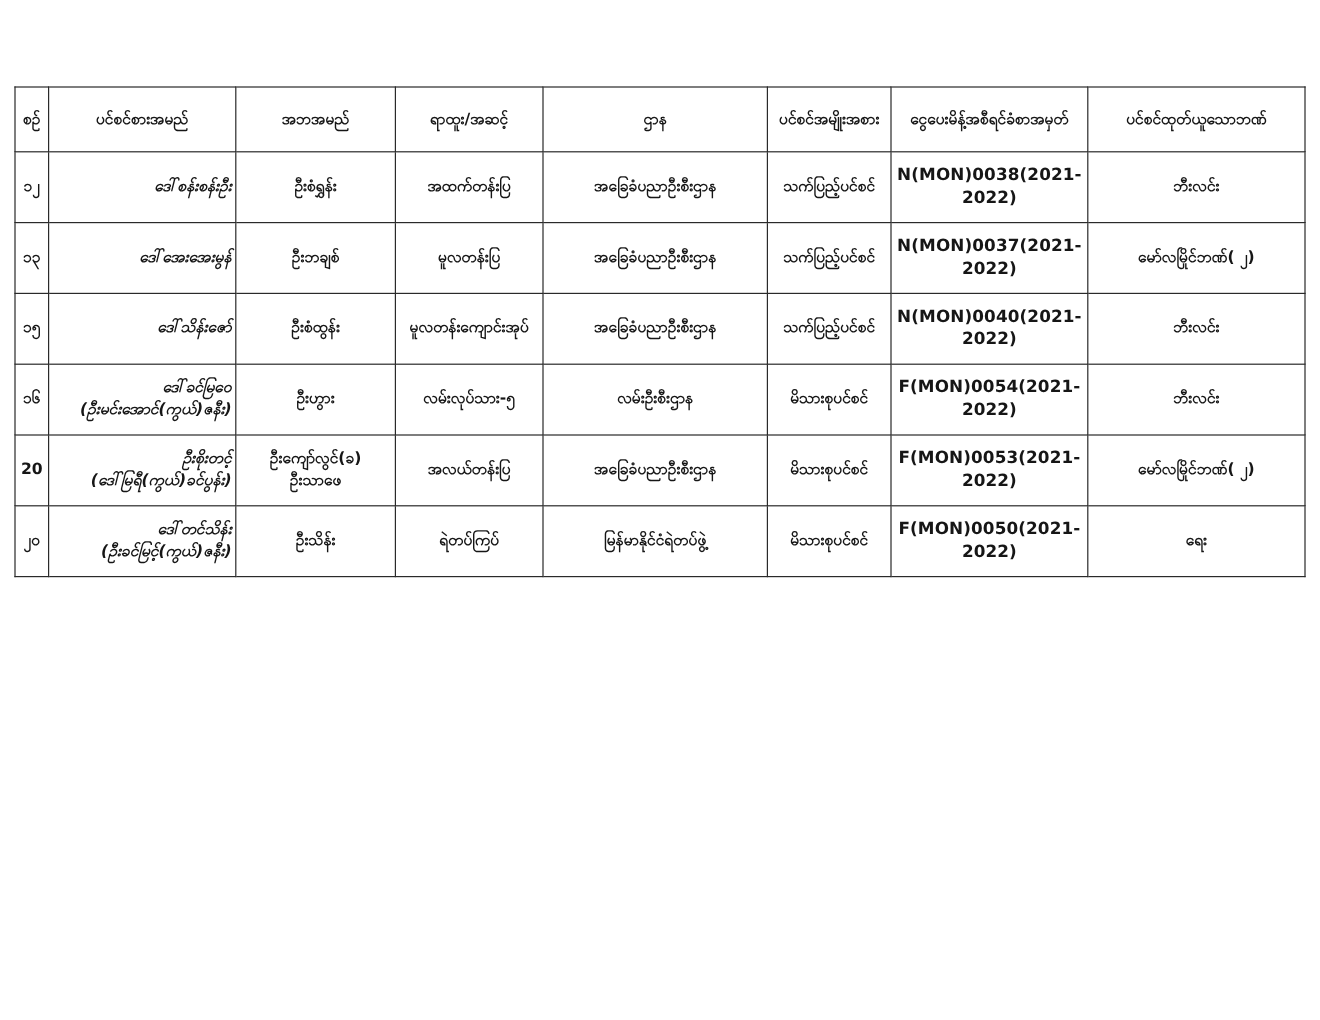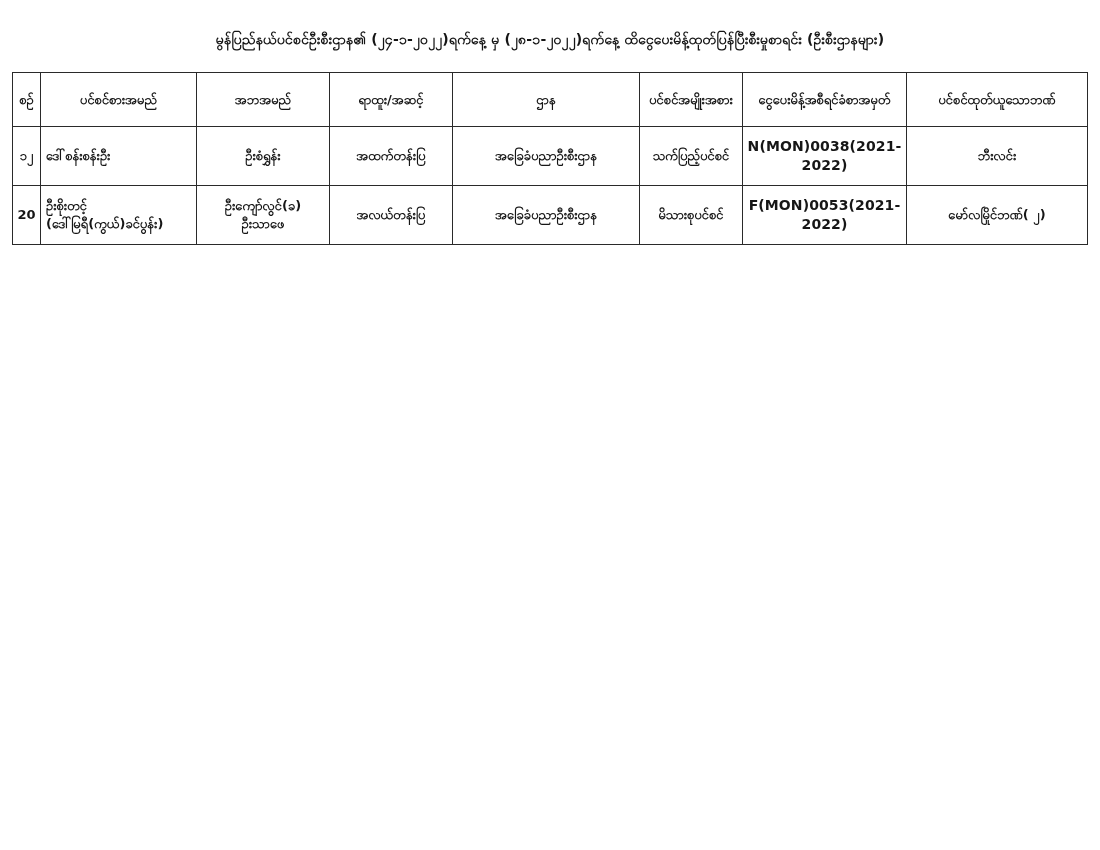--- a/index.html
+++ b/index.html
@@ -54,37 +54,37 @@
     overflow: hidden;
     line-height: 1.35;
   }
   table.pension-table thead tr {
     height: 54px;
   }
   table.pension-table tbody tr {
     height: 59px;
   }
   table.pension-table td.cell-name {
-    text-align: left;
+    text-align: right;
     padding-left: 5px;
+    font-style: italic;
   }
   table.pension-table td.cell-payment {
     font-size: 14px;
     letter-spacing: 0.1px;
   }
   .name-line2, .father-line2 {
     display: block;
   }
 </style>
 </head>
 <body>
 
 <div class="page">
 
-  <div class="doc-title">မွန်ပြည်နယ်ပင်စင်ဦးစီးဌာန၏  (၂၄-၁-၂၀၂၂)ရက်နေ့ မှ  (၂၈-၁-၂၀၂၂)ရက်နေ့ ထိငွေပေးမိန့်ထုတ်ပြန်ပြီးစီးမှုစာရင်း  (ဦးစီးဌာနများ)</div>
 
   <div class="table-wrap">
     <table class="pension-table">
       <colgroup>
           <col style="width: 28px;">
           <col style="width: 156px;">
           <col style="width: 133px;">
           <col style="width: 123px;">
           <col style="width: 187px;">
           <col style="width: 103px;">
@@ -108,26 +108,66 @@
             <td class="cell-no">၁၂</td>
             <td class="cell-name"><span>ဒေါ်စန်းစန်းဦး</span></td>
             <td class="cell-father"><span>ဦးစံရွှန်း</span></td>
             <td class="cell-position">အထက်တန်းပြ</td>
             <td class="cell-department">အခြေခံပညာဦးစီးဌာန</td>
             <td class="cell-pension-type">သက်ပြည့်ပင်စင်</td>
             <td class="cell-payment">N(MON)0038(2021-2022)</td>
             <td class="cell-bank">ဘီးလင်း</td>
           </tr>
           <tr>
+            <td class="cell-no">၁၃</td>
+            <td class="cell-name"><span>ဒေါ်အေးအေးမွန်</span></td>
+            <td class="cell-father"><span>ဦးဘချစ်</span></td>
+            <td class="cell-position">မူလတန်းပြ</td>
+            <td class="cell-department">အခြေခံပညာဦးစီးဌာန</td>
+            <td class="cell-pension-type">သက်ပြည့်ပင်စင်</td>
+            <td class="cell-payment">N(MON)0037(2021-2022)</td>
+            <td class="cell-bank">မော်လမြိုင်ဘဏ်( ၂)</td>
+          </tr>
+          <tr>
+            <td class="cell-no">၁၅</td>
+            <td class="cell-name"><span>ဒေါ်သိန်းဇော်</span></td>
+            <td class="cell-father"><span>ဦးစံထွန်း</span></td>
+            <td class="cell-position">မူလတန်းကျောင်းအုပ်</td>
+            <td class="cell-department">အခြေခံပညာဦးစီးဌာန</td>
+            <td class="cell-pension-type">သက်ပြည့်ပင်စင်</td>
+            <td class="cell-payment">N(MON)0040(2021-2022)</td>
+            <td class="cell-bank">ဘီးလင်း</td>
+          </tr>
+          <tr>
+            <td class="cell-no">၁၆</td>
+            <td class="cell-name"><span>ဒေါ်ခင်မြဝေ</span><span class="name-line2">(ဦးမင်းအောင်(ကွယ်)ဇနီး)</span></td>
+            <td class="cell-father"><span>ဦးဟွား</span></td>
+            <td class="cell-position">လမ်းလုပ်သား-၅</td>
+            <td class="cell-department">လမ်းဦးစီးဌာန</td>
+            <td class="cell-pension-type">မိသားစုပင်စင်</td>
+            <td class="cell-payment">F(MON)0054(2021-2022)</td>
+            <td class="cell-bank">ဘီးလင်း</td>
+          </tr>
+          <tr>
             <td class="cell-no">20</td>
             <td class="cell-name"><span>ဦးစိုးတင့်</span><span class="name-line2">(ဒေါ်မြရီ(ကွယ်)ခင်ပွန်း)</span></td>
             <td class="cell-father"><span>ဦးကျော်လွင်(ခ)</span><span class="father-line2">ဦးသာဖေ</span></td>
             <td class="cell-position">အလယ်တန်းပြ</td>
             <td class="cell-department">အခြေခံပညာဦးစီးဌာန</td>
             <td class="cell-pension-type">မိသားစုပင်စင်</td>
             <td class="cell-payment">F(MON)0053(2021-2022)</td>
             <td class="cell-bank">မော်လမြိုင်ဘဏ်( ၂)</td>
           </tr>
+          <tr>
+            <td class="cell-no">၂၀</td>
+            <td class="cell-name"><span>ဒေါ်တင်သိန်း</span><span class="name-line2">(ဦးခင်မြင့်(ကွယ်)ဇနီး)</span></td>
+            <td class="cell-father"><span>ဦးသိန်း</span></td>
+            <td class="cell-position">ရဲတပ်ကြပ်</td>
+            <td class="cell-department">မြန်မာနိုင်ငံရဲတပ်ဖွဲ့</td>
+            <td class="cell-pension-type">မိသားစုပင်စင်</td>
+            <td class="cell-payment">F(MON)0050(2021-2022)</td>
+            <td class="cell-bank">ရေး</td>
+          </tr>
         </tbody>
     </table>
   </div>
 
 </div>
 
 </body></html>

